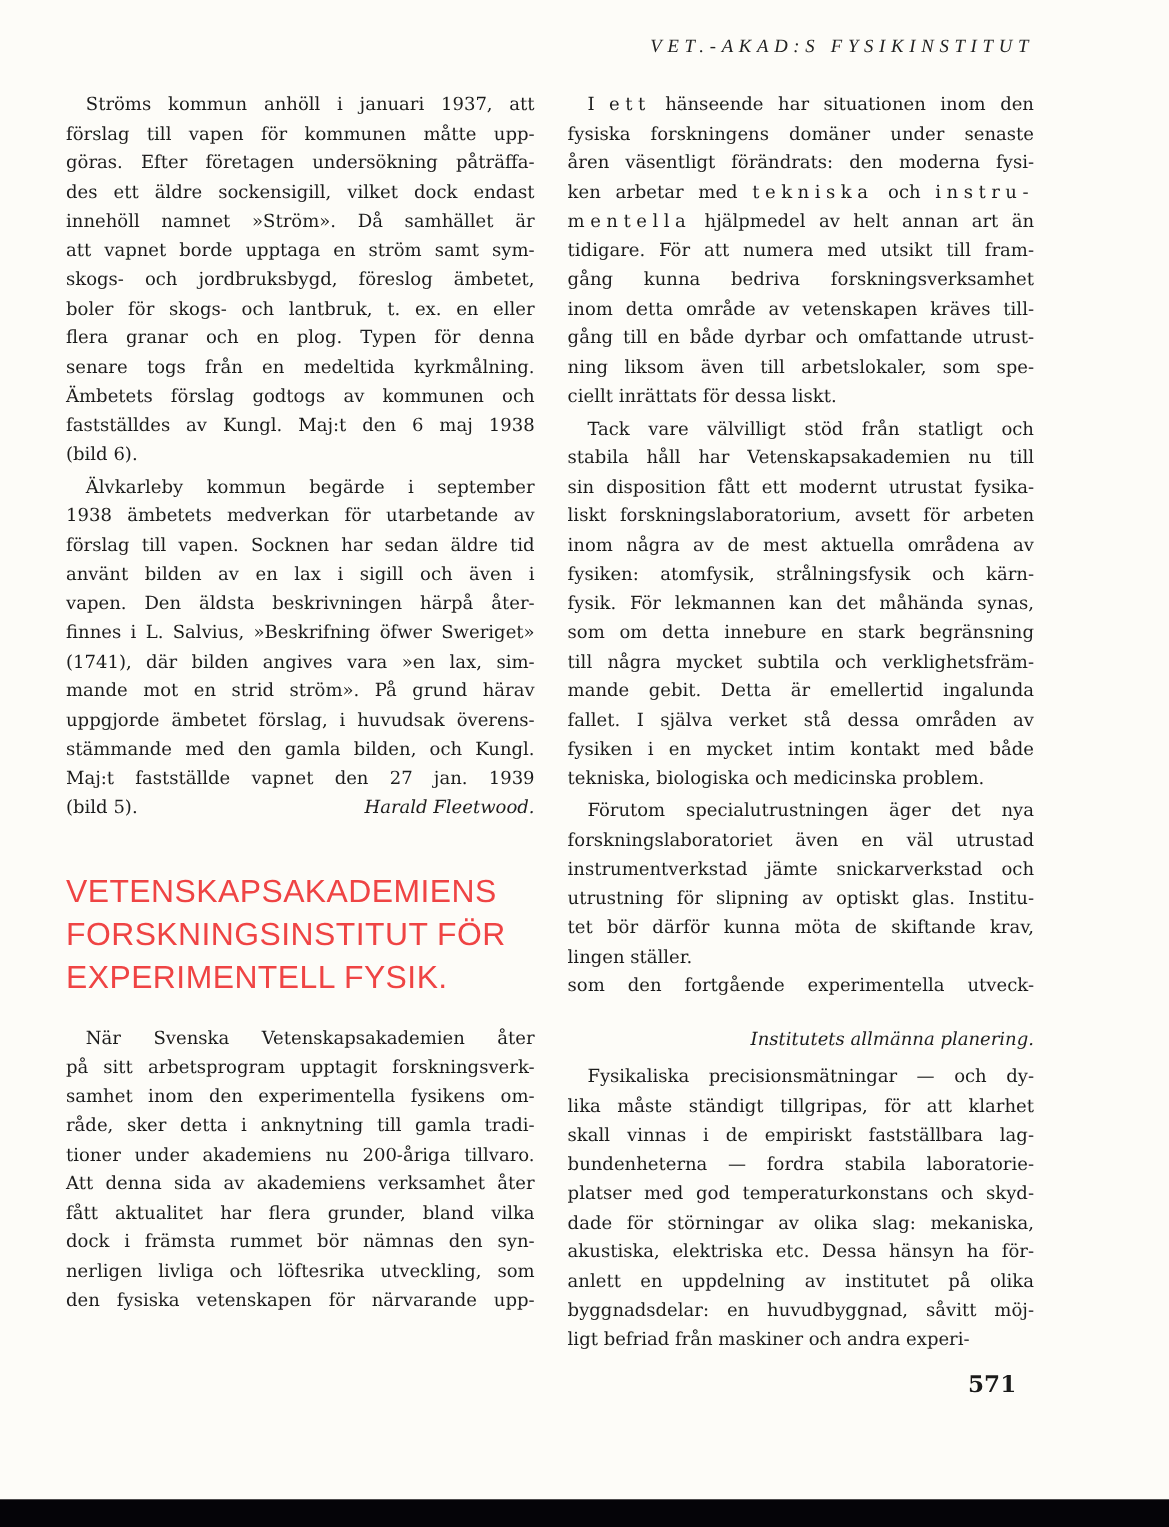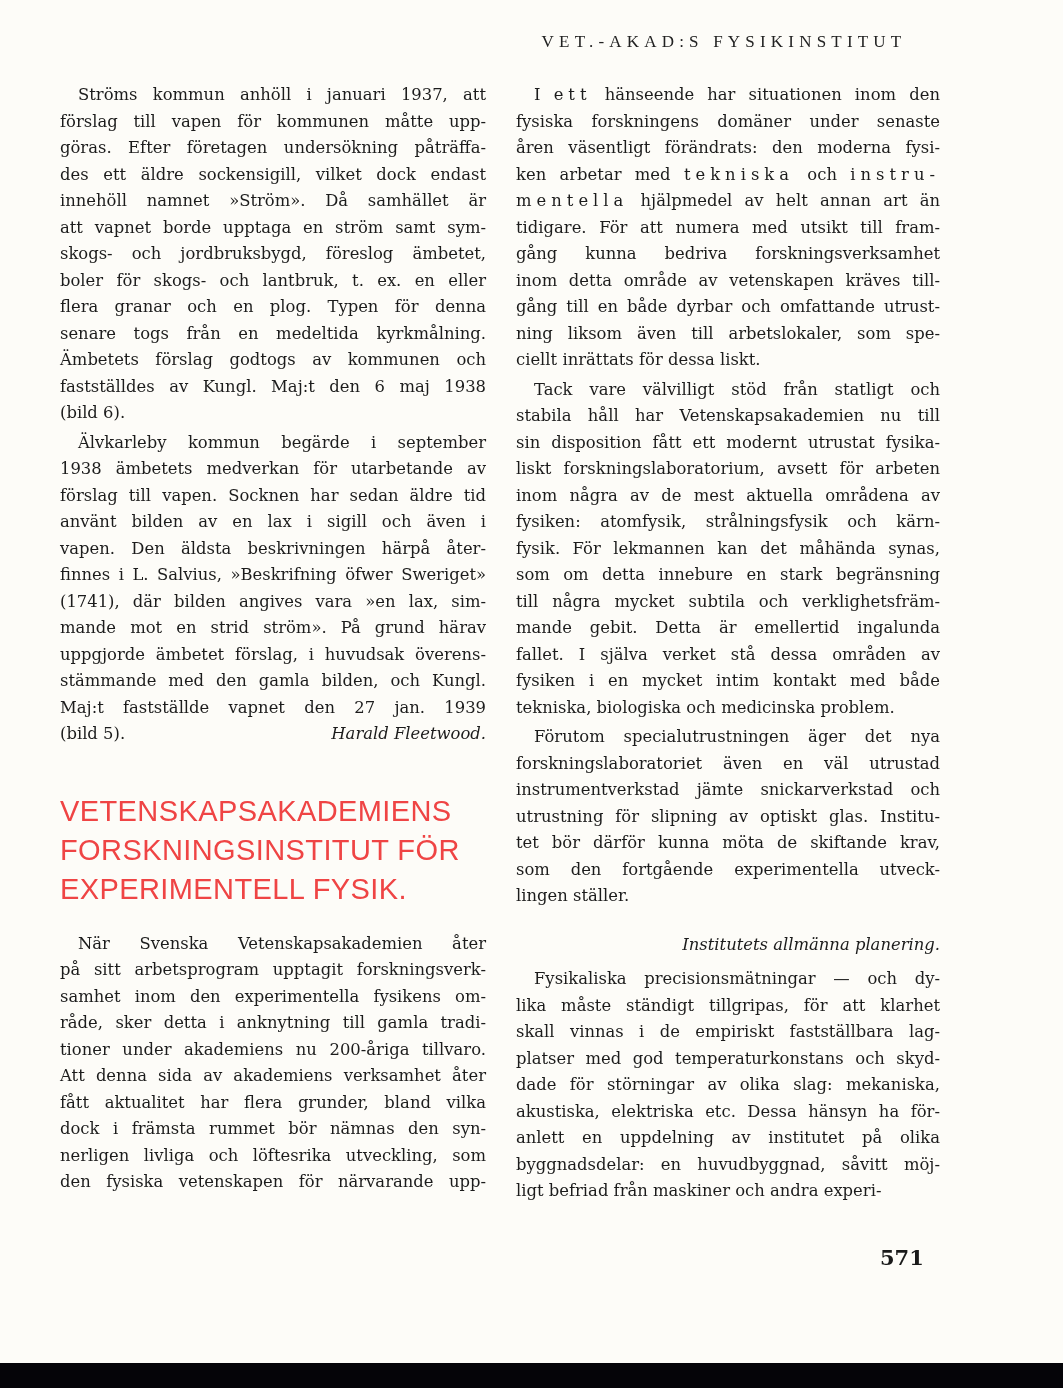--- a/index.html
+++ b/index.html
@@ -13,22 +13,23 @@
       position: relative;
       overflow: hidden;
       font-family: "DejaVu Serif", "Liberation Serif", serif;
       color: #1c1c1c;
     }
     .running-header {
       position: absolute;
       top: 32px;
       left: 508px;
       width: 432px;
-      text-align: center;
+      text-align: right;
       font-family: "Liberation Serif", "DejaVu Serif", serif;
+      font-style: italic;
       font-size: 17px;
       letter-spacing: 5.2px;
       color: #222;
       white-space: nowrap;
     }
     .column {
       position: absolute;
       top: 82px;
       font-size: 16.4px;
       line-height: 26.5px;
@@ -185,30 +186,31 @@
         <span class="line">fysiken i en mycket intim kontakt med både</span>
         <span class="line last">tekniska, biologiska och medicinska problem.</span>
       </div>
 
     <div class="para">
         <span class="line first">Förutom specialutrustningen äger det nya</span>
         <span class="line">forskningslaboratoriet även en väl utrustad</span>
         <span class="line">instrumentverkstad jämte snickarverkstad och</span>
         <span class="line">utrustning för slipning av optiskt glas. Institu-</span>
         <span class="line">tet bör därför kunna möta de skiftande krav,</span>
+        <span class="line last">lingen ställer.</span>
         <span class="line">som den fortgående experimentella utveck-</span>
-        <span class="line last">lingen ställer.</span>
       </div>
 
     <div class="subheading">Institutets allmänna planering.</div>
 
     <div class="para">
         <span class="line first">Fysikaliska precisionsmätningar — och dy-</span>
         <span class="line">lika måste ständigt tillgripas, för att klarhet</span>
         <span class="line">skall vinnas i de empiriskt fastställbara lag-</span>
+        <span class="line">bundenheterna — fordra stabila laboratorie-</span>
         <span class="line">platser med god temperaturkonstans och skyd-</span>
         <span class="line">dade för störningar av olika slag: mekaniska,</span>
         <span class="line">akustiska, elektriska etc. Dessa hänsyn ha för-</span>
         <span class="line">anlett en uppdelning av institutet på olika</span>
         <span class="line">byggnadsdelar: en huvudbyggnad, såvitt möj-</span>
         <span class="line last">ligt befriad från maskiner och andra experi-</span>
       </div>
   </div>
 
   <div class="page-number">571</div>

